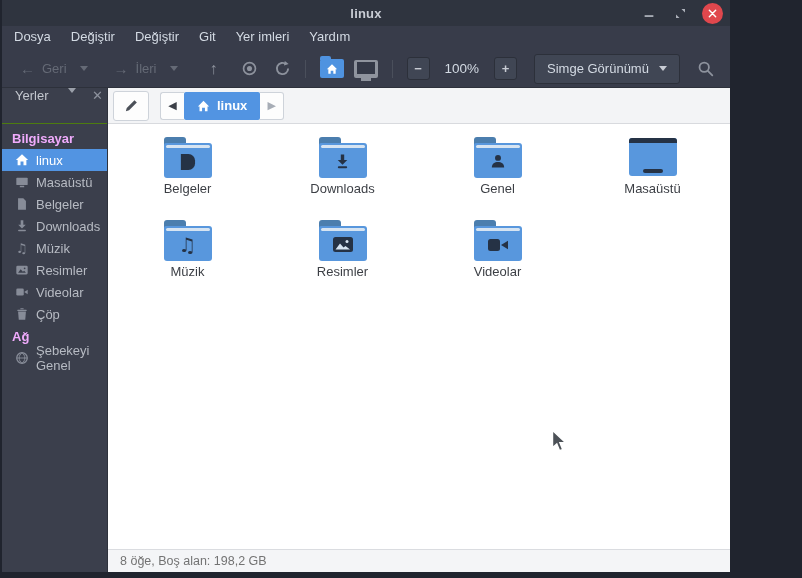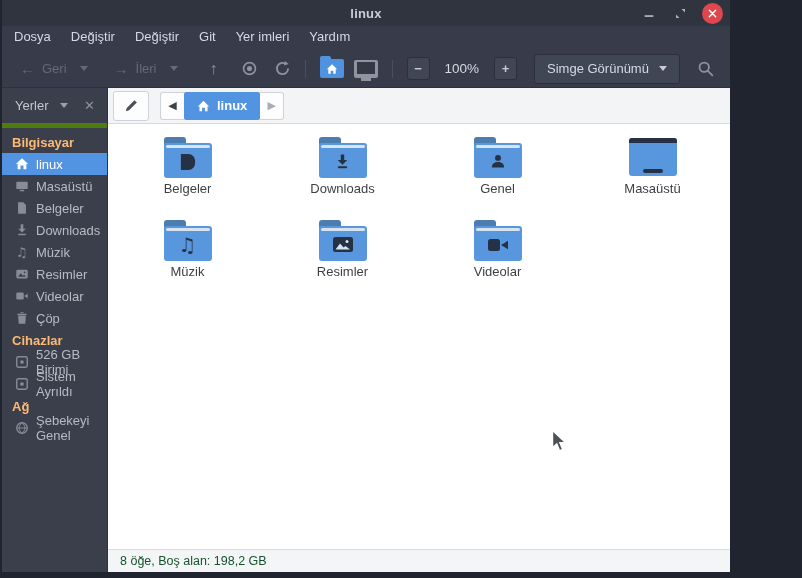--- a/index.html
+++ b/index.html
@@ -42,25 +42,25 @@
   .zoombtn{width:21px;height:21px;background:#404654;border:1px solid #2c303a;border-radius:3px;color:#c8ccd4;display:flex;align-items:center;justify-content:center;font-size:13px;font-weight:bold;line-height:1;}
   .zoomlabel{color:#d3dae3;margin:0 15px;font-size:13.5px;}
   .zoomout{margin-left:2px;}
   .viewdrop{height:28px;background:#404654;border:1px solid #2c303a;border-radius:3px;display:flex;align-items:center;padding:0 12px;margin:0 16px 0 17px;color:#d3dae3;gap:10px;}
   .viewdrop .caret{border-top-color:#c8ccd4;margin-left:0;}
   .searchbtn{color:#8d929d;}
 
   
   .main{display:flex;height:484px;}
   .sidebar{width:150px;background:#3b3f4c;border-right:1px solid #2e323c;display:flex;flex-direction:column;}
-  .paneheader{height:35px;border-bottom:5px solid #4d7c0f;display:flex;align-items:center;padding:0 12px 0 13px;color:#c3c7ce;font-size:13px;}
+  .paneheader{height:35px;border-bottom:1px solid #4d7c0f;display:flex;padding:0 4px 0 13px;color:#c3c7ce;font-size:13px;}
   .paneheader .caret{border-top-color:#9ba0aa;margin-left:auto;margin-right:16px;}
   .panex{color:#8d929d;font-size:13px;}
   .sidelist{padding-top:3px;}
-  .sideheader{height:22px;display:flex;align-items:center;padding-left:10px;font-size:13px;font-weight:bold;color:#fdba74;}
+  .sideheader{height:22px;display:flex;align-items:center;padding-left:10px;font-size:13px;font-weight:bold;color:#f0abfc;}
   .srow{height:22px;display:flex;align-items:center;padding-left:12px;font-size:13px;color:#b7bbc3;}
   .srow.selected{background:#5294e2;color:#fff;}
   .sicon{width:15px;height:15px;margin-right:7px;color:#878c98;display:flex;align-items:center;justify-content:center;flex:none;}
   .srow.selected .sicon{color:#fff;}
   .sicon svg{width:14px;height:14px;display:block;}
   .sicon .glyph{font-family:"DejaVu Sans",sans-serif;font-size:13px;line-height:1;}
 
   .rightcol{flex:1;display:flex;flex-direction:column;}
 
   
@@ -85,21 +85,21 @@
   .fstripe{position:absolute;top:8px;left:2px;width:44px;height:3px;background:#d6e4f2;border-radius:1.5px;}
   .femblem{position:absolute;top:11px;left:0;width:48px;height:28px;display:flex;align-items:center;justify-content:center;}
   .fglyph{font-family:"DejaVu Sans",sans-serif;font-size:20px;font-weight:bold;color:#253245;line-height:1;}
   .deskicon{position:relative;width:48px;height:38px;background:#5897dd;border-radius:3px;}
   .dtop{position:absolute;top:0;left:0;right:0;height:5px;background:#253245;border-radius:3px 3px 0 0;}
   .ddock{position:absolute;bottom:3px;left:50%;transform:translateX(-50%);width:20px;height:4px;background:#253245;border-radius:2px;}
 
   .cursor{position:absolute;left:443px;top:305px;pointer-events:none;}
 
   
-  .statusbar{height:22px;background:#f4f5f7;border-top:1px solid #dadce0;display:flex;align-items:center;padding-left:12px;font-size:12.5px;color:#14532d;}
+  .statusbar{height:22px;background:#f4f5f7;border-top:1px solid #dadce0;display:flex;align-items:center;padding-left:12px;font-size:12.5px;color:#737373;}
 </style>
 </head>
 <body>
 
 <div class="window">
 
   <div class="titlebar">
     <div class="title">linux</div>
     <div class="winctrls">
       <div class="wbtn">
@@ -252,44 +252,20 @@
                 </div>
               <div class="srow">
                   <span class="sicon">
                   <svg viewBox="0 0 16 16">
                     <path d="M3.5 5.2h9l-.8 9.3H4.3z" fill="currentColor"></path>
                     <rect x="2.5" y="3" width="11" height="1.6" rx=".8" fill="currentColor"></rect>
                     <rect x="6" y="1.3" width="4" height="1.4" rx=".7" fill="currentColor"></rect>
                   </svg>
                 </span>
                   <span>Çöp</span>
-                </div>
-            </div>
-          </div>
-          <div>
-            <div class="sideheader">Cihazlar</div>
-            <div>
-
-            <div class="srow">
-                  <span class="sicon">
-                  <svg viewBox="0 0 16 16">
-                    <rect x="2" y="2" width="12" height="12" rx="2" fill="none" stroke="currentColor" stroke-width="1.6"></rect>
-                    <circle cx="8" cy="8" r="2.1" fill="currentColor"></circle>
-                  </svg>
-                </span>
-                  <span>526 GB Birimi</span>
-                </div>
-              <div class="srow">
-                  <span class="sicon">
-                  <svg viewBox="0 0 16 16">
-                    <rect x="2" y="2" width="12" height="12" rx="2" fill="none" stroke="currentColor" stroke-width="1.6"></rect>
-                    <circle cx="8" cy="8" r="2.1" fill="currentColor"></circle>
-                  </svg>
-                </span>
-                  <span>Sistem Ayrıldı</span>
                 </div>
             </div>
           </div>
           <div>
             <div class="sideheader">Ağ</div>
             <div>
 
             <div class="srow">
                   <span class="sicon">
                   <svg viewBox="0 0 16 16">

